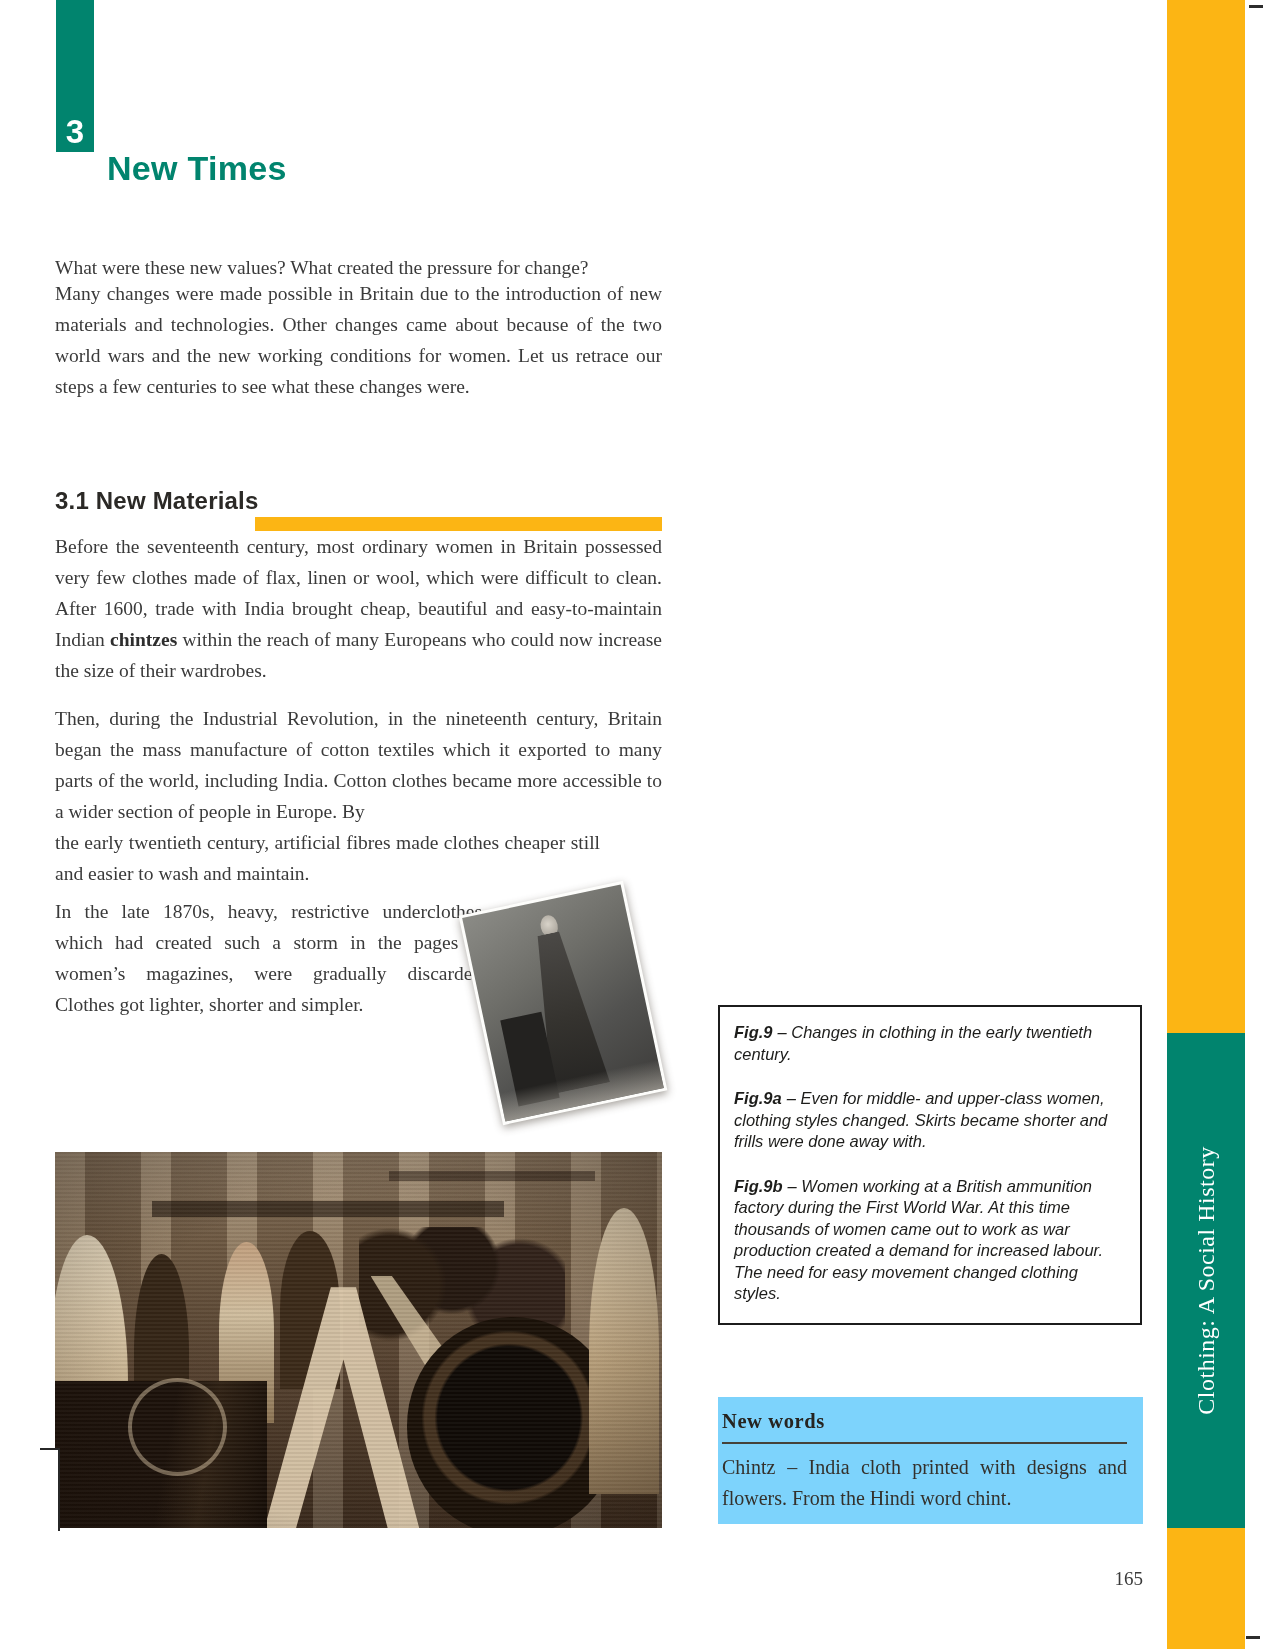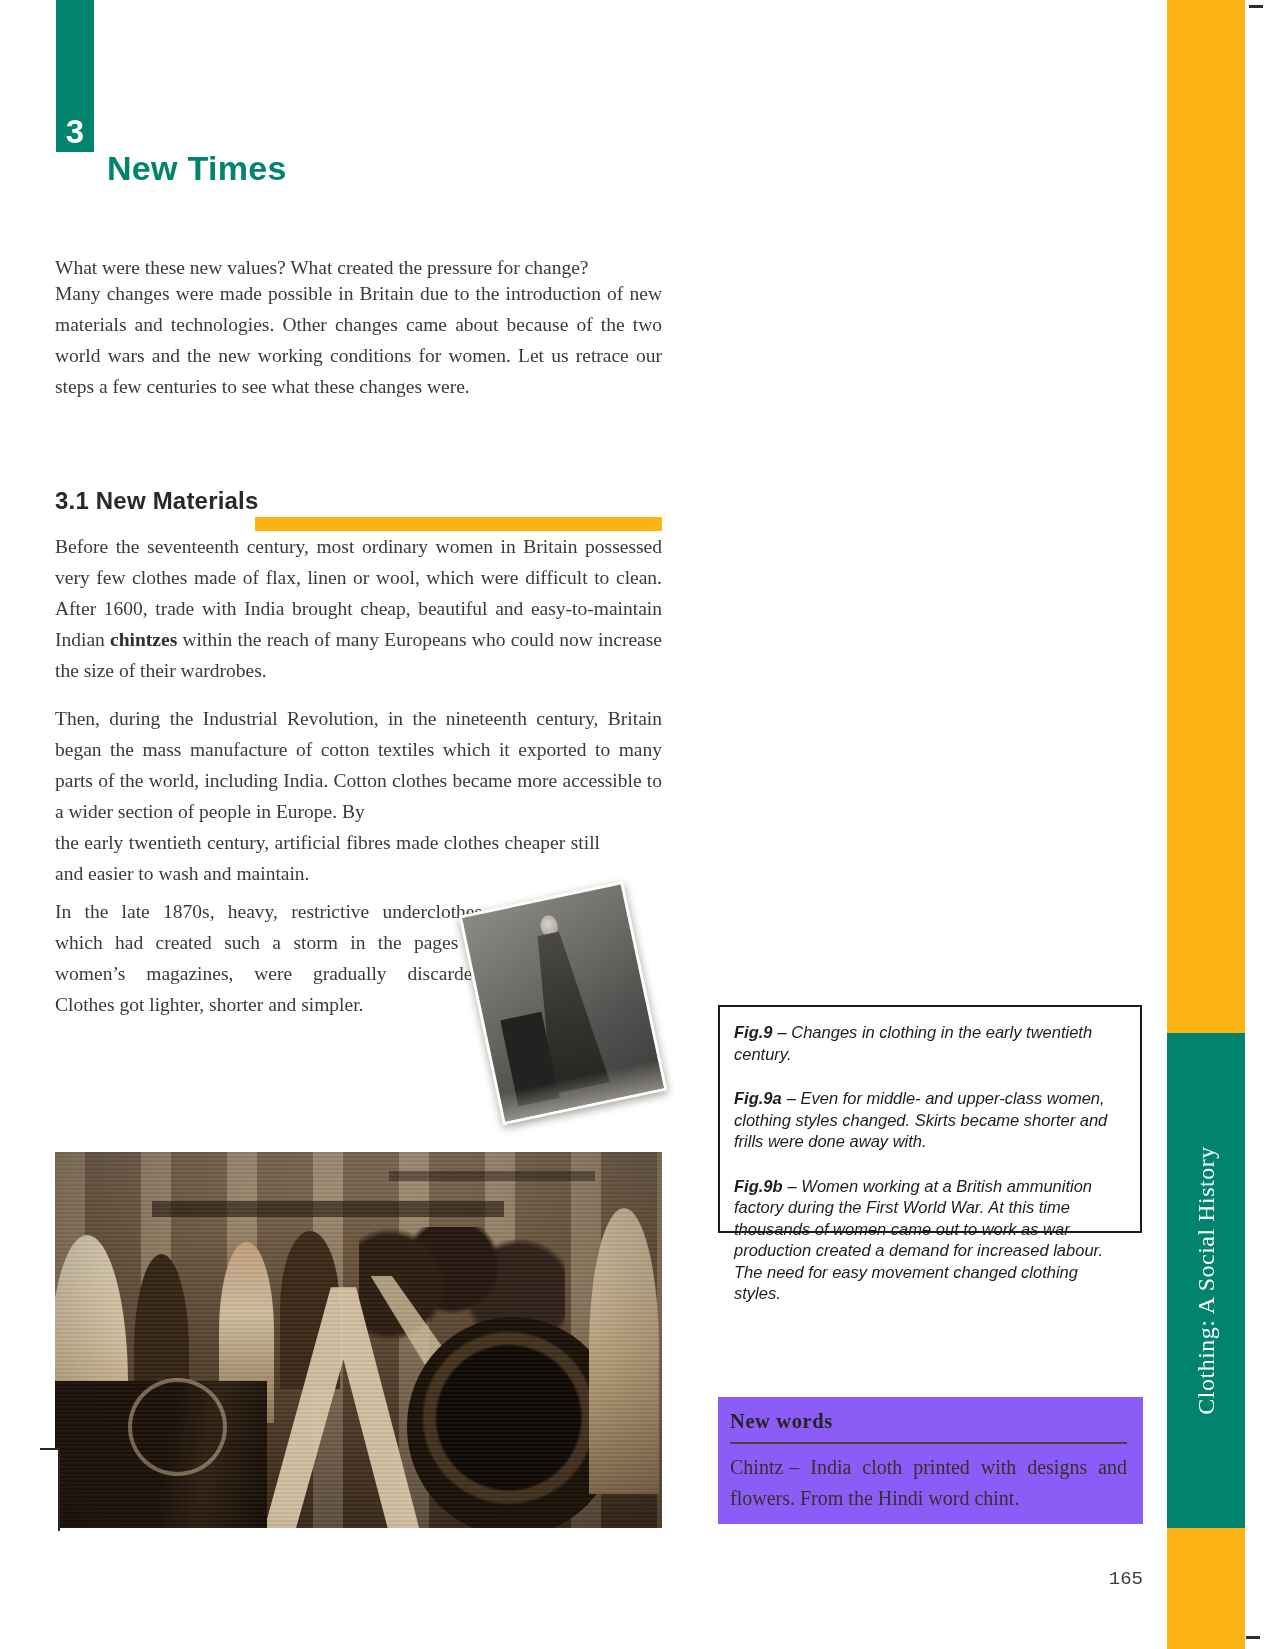--- a/index.html
+++ b/index.html
@@ -111,61 +111,61 @@
   .pl-wheel-small { position:absolute; left:12%; top:60%; width:15%; height:24%; border-radius:50%;
       border:4px solid rgba(214,194,162,0.5); }
   .photo-corner-slip {
     position:absolute; left:40px; top:1448px; width:18px; height:81px;
     background:#ffffff; border-top:2px solid #272727; border-right:2px solid #272727;
     z-index:2;
   }
 
   
   .fig-caption-box {
-    position:absolute; left:718px; top:1005px; width:424px; height:228px;
+    position:absolute; left:718px; top:1005px; width:424px; height:320px;
     border:2px solid #1c1c1c; box-sizing:border-box; padding:15px 14px 0 14px;
     font-family:"Liberation Sans", sans-serif; font-style:italic;
     font-size:16.5px; line-height:21.5px; color:#1d1d1b;
   }
   .fig-caption-box p { margin:0 0 23px 0; }
   .fig-label { font-weight:700; margin-right:5px; }
 
   
   .new-words-box {
     position:absolute; left:718px; top:1397px; width:425px; height:127px;
-    background:#8b5cf6; box-sizing:border-box; padding:13px 16px 0 12px;
+    background:#7dd3fc; box-sizing:border-box; padding:13px 16px 0 4px;
   }
   .new-words-heading {
     margin:0; font-family:"Liberation Serif", serif; font-weight:700;
     font-size:20.5px; color:#262420; letter-spacing:0.6px;
     padding-bottom:9px; border-bottom:2px solid #45423a;
   }
   .new-words-def {
     margin:8px 0 0 0; font-size:20px; line-height:31px; text-align:justify;
     color:#34312c;
   }
   .new-words-def .it { }
-  .new-words-def .term { margin-right:6px; }
+  .new-words-def .term { margin-right:12px; }
 
   
   .strip-yellow {
     position:absolute; left:1167px; top:0; width:78px; height:1649px; background:#FCB514;
   }
   .strip-teal {
     position:absolute; left:1167px; top:1033px; width:78px; height:495px;
     background:#01846E; display:flex; align-items:center; justify-content:center;
   }
   .strip-title {
     transform:rotate(-90deg); white-space:nowrap; color:#ffffff;
     font-family:"Liberation Serif", serif; font-size:24px; letter-spacing:0.5px;
   }
 
   .page-number {
     position:absolute; left:1020px; top:1568px; width:123px; text-align:right;
-    font-family:Liberation Mono, monospace; font-size:19px; color:#3a3a3a;
+    font-family:Liberation Serif, serif; font-size:19px; color:#3a3a3a;
   }
   .crop-mark { position:absolute; width:14px; height:3px; background:#2d2d2d; }
   .crop-mark.top { left:1249px; top:5px; }
   .crop-mark.bottom { left:1246px; top:1636px; }
 </style>
 </head>
 <body>
 
 <div class="sheet">
 

